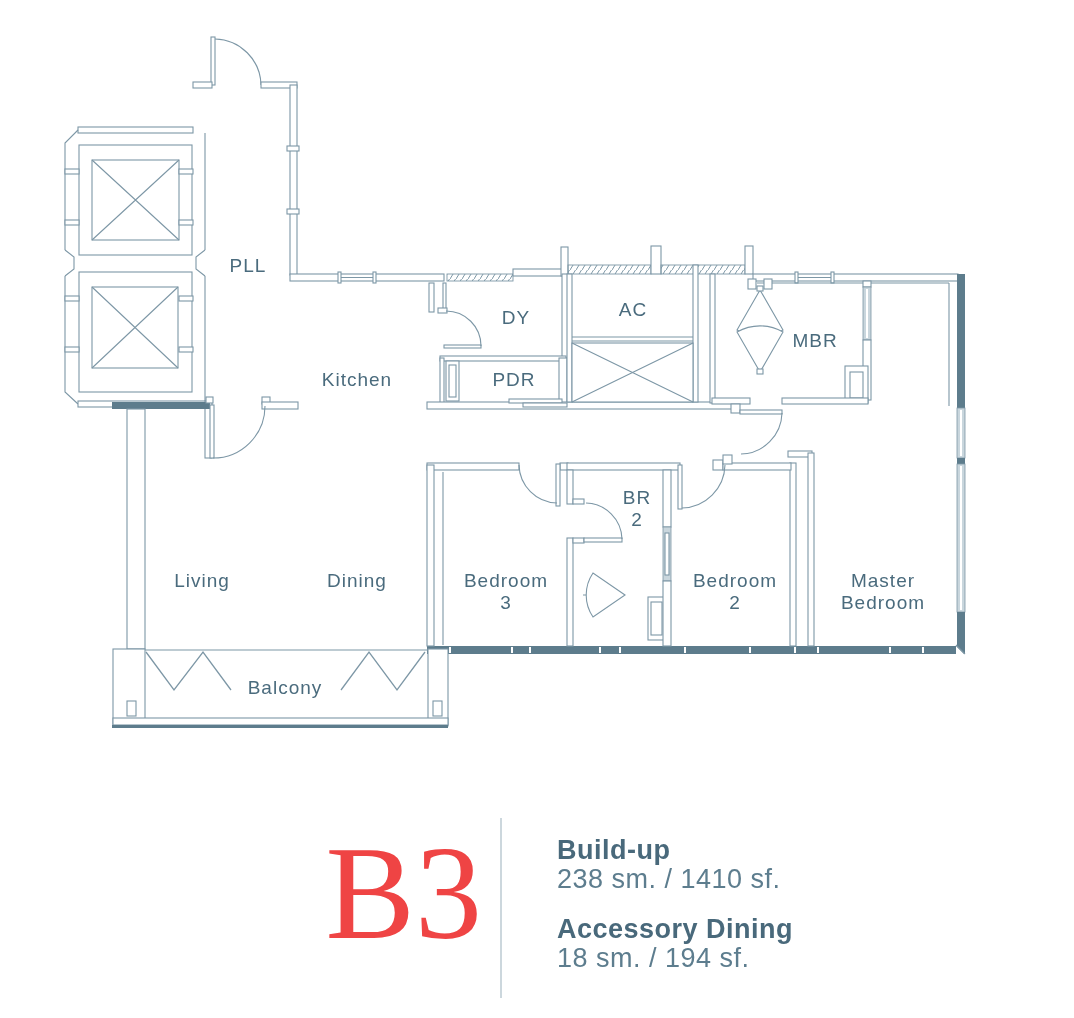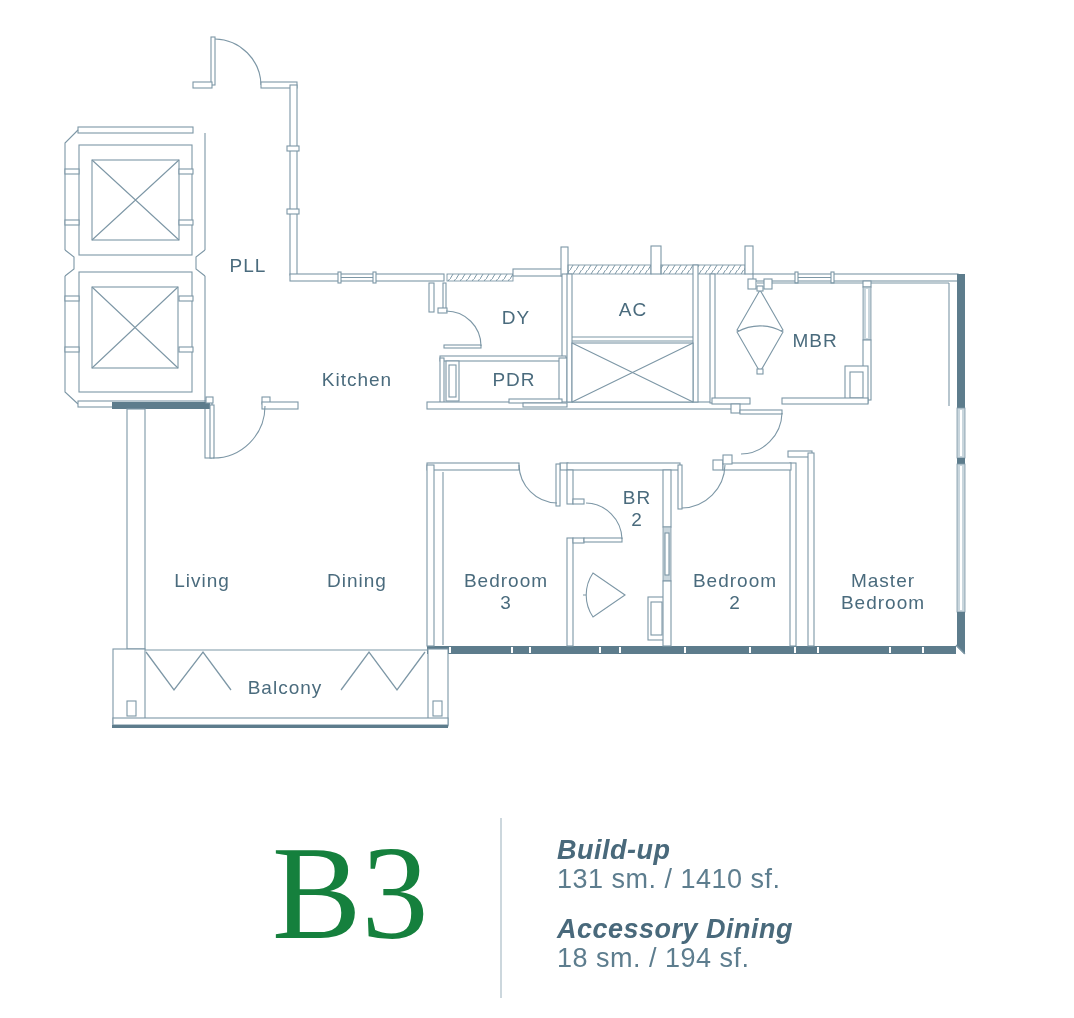--- a/index.html
+++ b/index.html
@@ -11,26 +11,26 @@
   .lf{fill:none;stroke:#7d97a6;stroke-width:1.3;}
   .w{fill:#ffffff;stroke:#7d97a6;stroke-width:1.1;}
   .dk{fill:#5d7c8c;stroke:none;}
   .wn{fill:#c9d6dd;stroke:#7d97a6;stroke-width:0.8;}
   .wh{stroke:#ffffff;stroke-width:2;fill:none;}
   .hx{fill:url(#h);stroke:#7d97a6;stroke-width:0.9;}
   .fan{fill:#ffffff;stroke:#7d97a6;stroke-width:1.1;}
   text.lbl{font-family:"Liberation Sans",sans-serif;font-size:19px;letter-spacing:1px;
            fill:#4a6b7d;text-anchor:middle;}
   
-  .unit-name{position:absolute;left:272px;top:820px;width:210px;text-align:left;
+  .unit-name{position:absolute;left:272px;top:820px;width:210px;text-align:right;
              font-family:"Liberation Serif",serif;font-size:134px;line-height:1.1;
-             color:#15803d;}
+             color:#ef4444;}
   .divider{position:absolute;left:500px;top:818px;width:2px;height:180px;background:#ccd7dd;}
   .info{position:absolute;left:557px;top:836px;}
-  .info h3{margin:0;font-size:27px;font-weight:bold;color:#49697b;letter-spacing:0.5px;line-height:29px;font-style:italic;}
+  .info h3{margin:0;font-size:27px;font-weight:bold;color:#49697b;letter-spacing:0.5px;line-height:29px;}
   .info p{margin:0 0 21px 0;font-size:27px;color:#5d7d8e;letter-spacing:0.5px;line-height:29px;}
 </style>
 </head>
 <body>
 
 <div id="stage">
 
 <svg width="1074" height="790" viewBox="0 0 1074 790">
   <defs>
     <pattern id="h" patternUnits="userSpaceOnUse" width="6" height="9">
@@ -264,18 +264,18 @@
   <g>
     <text class="lbl" x="883" y="587">Master</text>
     <text class="lbl" x="883" y="609">Bedroom</text>
   </g>
 </svg>
 
 <div class="unit-name">B3</div>
 <div class="divider"></div>
 <div class="info">
   <h3>Build-up</h3>
-  <p>131 sm. / 1410 sf.</p>
+  <p>238 sm. / 1410 sf.</p>
   <h3>Accessory Dining</h3>
   <p>18 sm. / 194 sf.</p>
 </div>
 
 </div>
 
 </body></html>

